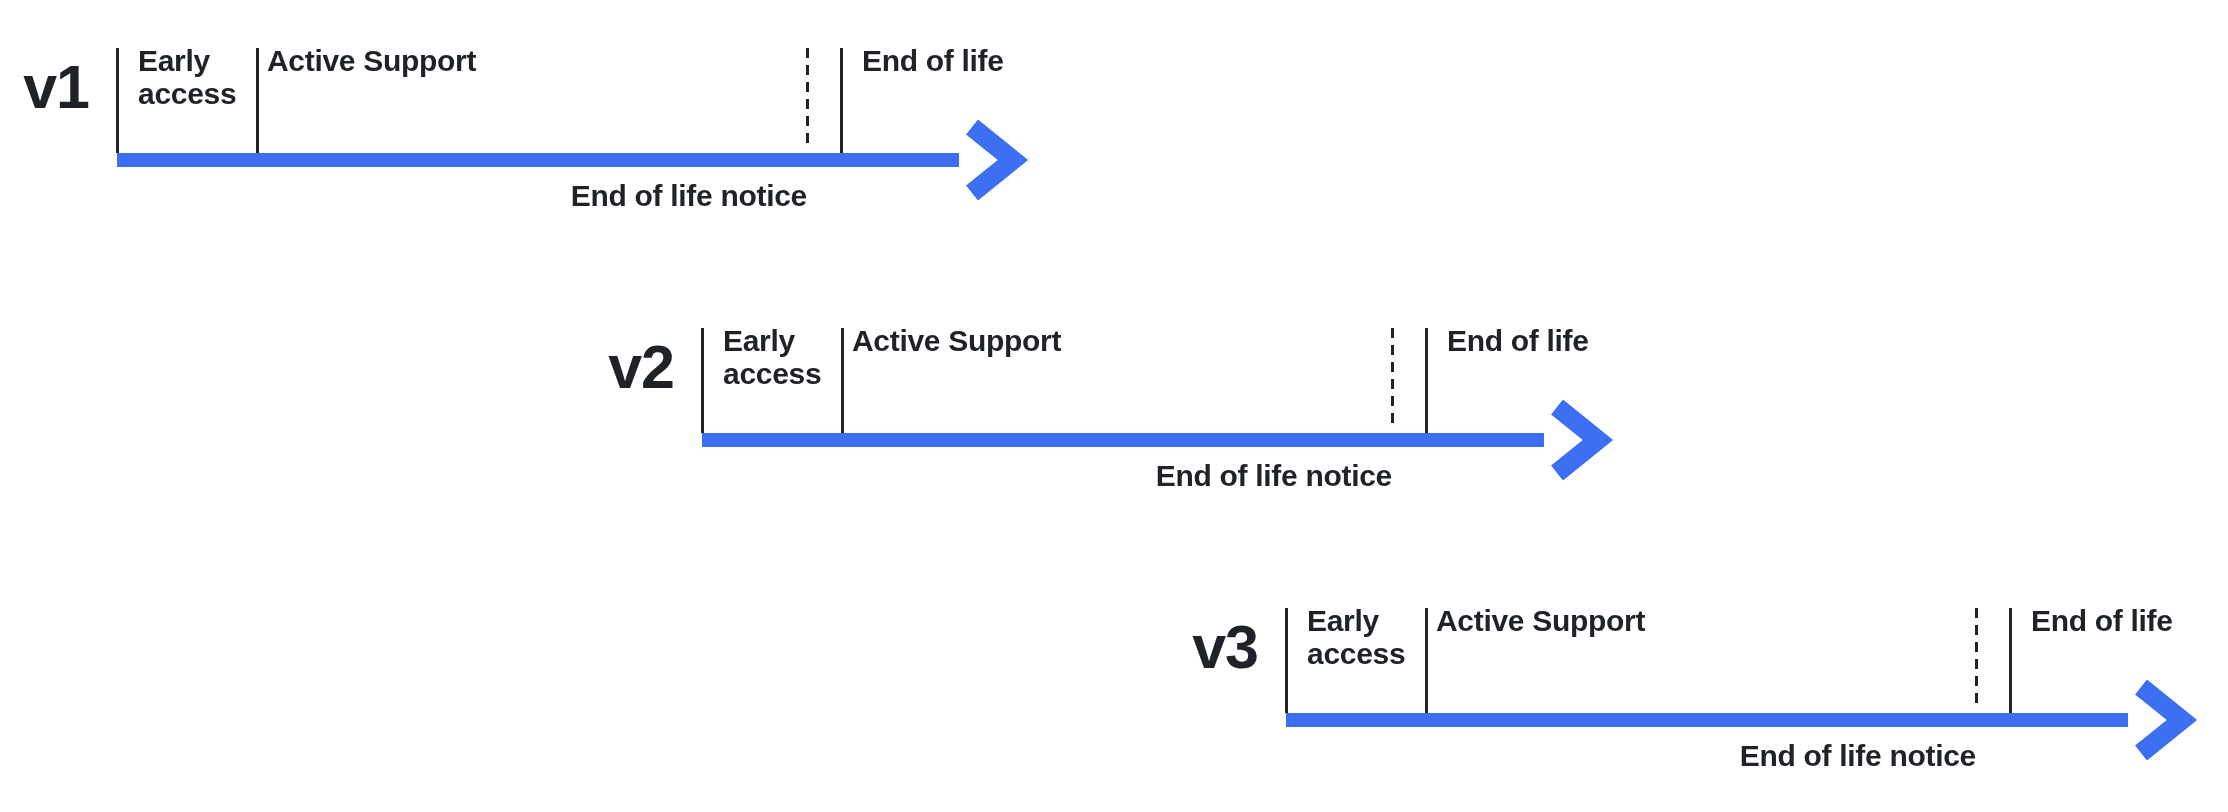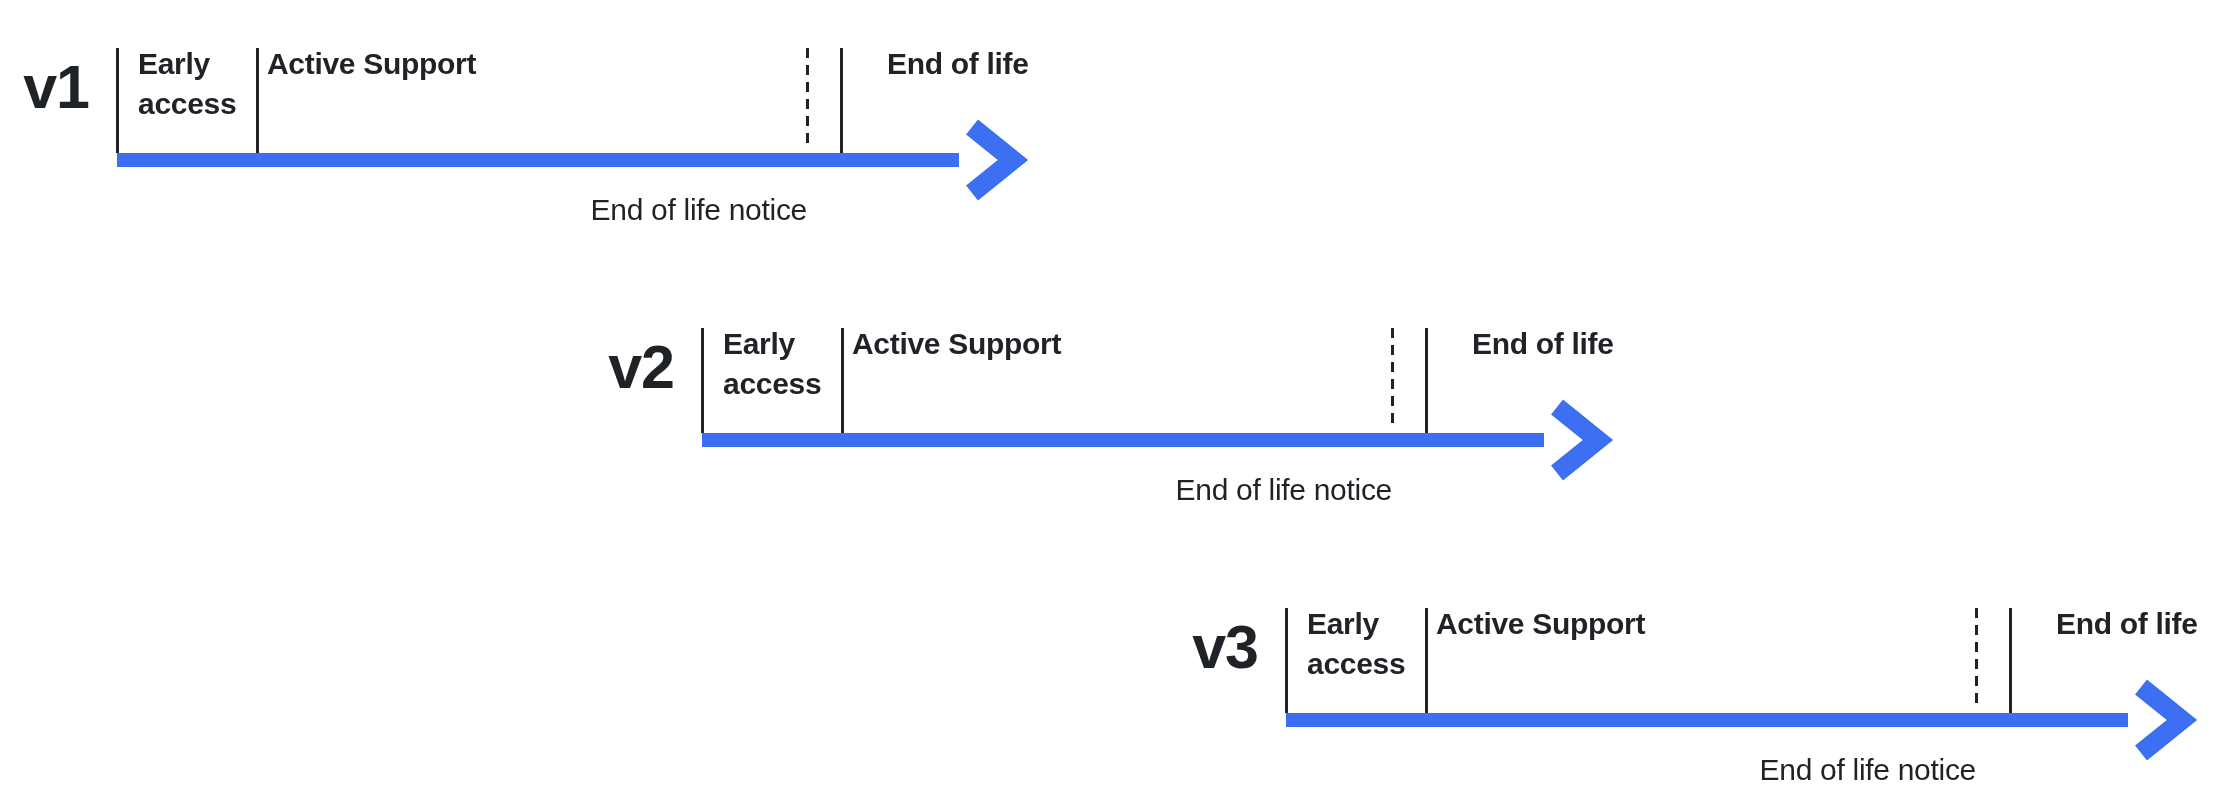--- a/index.html
+++ b/index.html
@@ -28,38 +28,38 @@
   .tick.active { left:139px; }
   .tick.eol    { left:723px; }
   .tick.dashed {
     left:689px; height:102px;
     background:repeating-linear-gradient(180deg,
       var(--ink,#1F2328) 0 10px, transparent 10px 17px);
   }
 
   .phase {
     position:absolute; top:-4px;
-    font-size:30px; font-weight:bold; line-height:40px;
+    font-size:30px; font-weight:bold; line-height:33px;
     letter-spacing:-0.3px;
   }
   .phase.early  { left:21px; width:122px; }
   .phase.active { left:150px; white-space:nowrap; }
-  .phase.eol    { left:745px; white-space:nowrap;margin-left:25px; }
+  .phase.eol    { left:745px; white-space:nowrap; }
 
   .bar {
     position:absolute; left:0; top:105px; width:842px; height:14px;
     background:var(--blue,#3D6FF2);
   }
   .head {
     position:absolute; left:836px; top:70px; width:84px; height:84px;
     overflow:visible; color:var(--blue,#3D6FF2);
   }
   .notice {
-    position:absolute; top:145px; right:210px;
-    font-size:30px; font-weight:normal; white-space:nowrap;
+    position:absolute; top:131px; right:210px;
+    font-size:30px; font-weight:bold; white-space:nowrap;
     letter-spacing:-0.3px; text-align:right;
   }
 </style>
 </head>
 <body style="--blue: #3D6FF2; --ink: #1F2328; background: rgb(255, 255, 255);">
 
 <div class="timeline t0">
   <div class="version">v1</div>
   <div class="tick start"></div>
   <div class="phase early">Early access</div>

